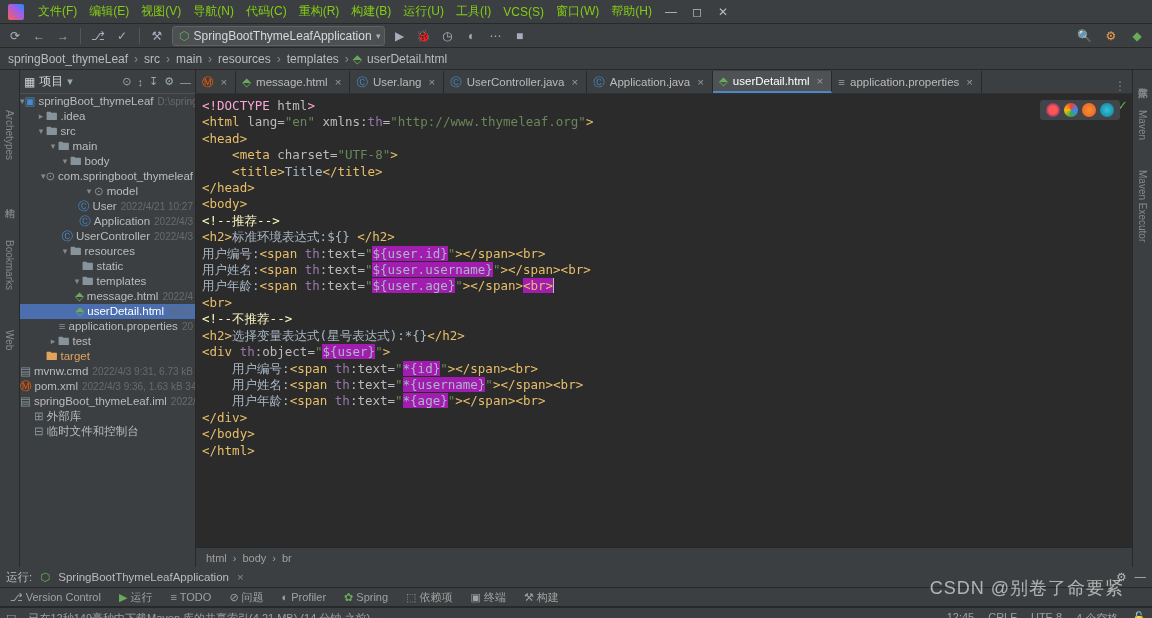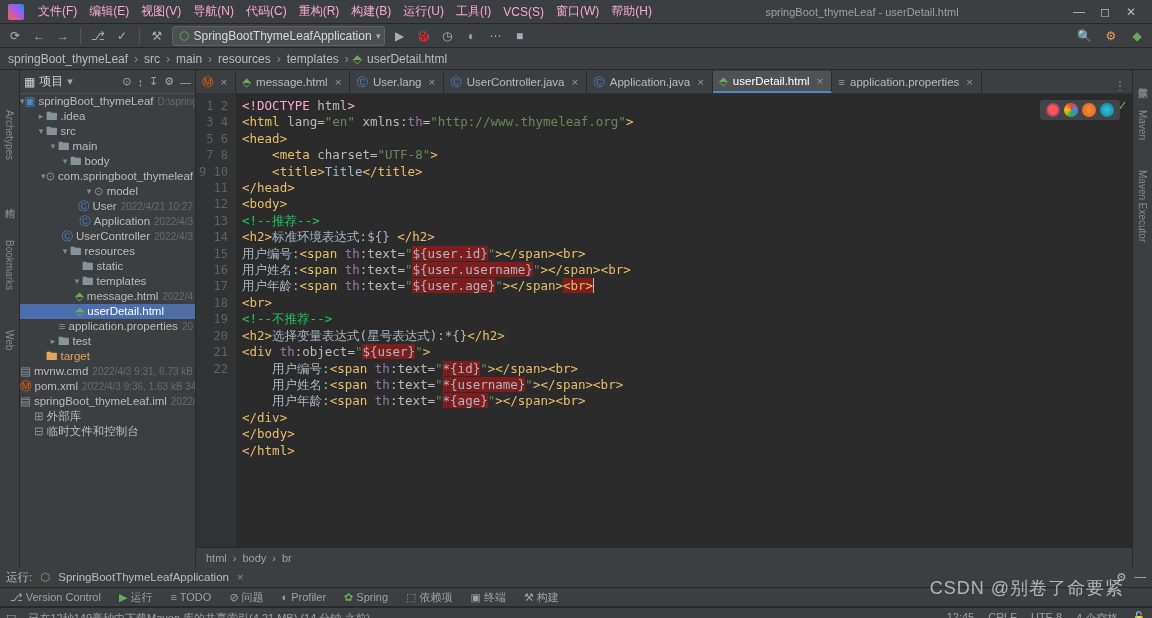--- a/index.html
+++ b/index.html
@@ -1,19 +1,19 @@
 <!DOCTYPE html>
 <html><head>
 <meta charset="utf-8">
 <style>
 * { box-sizing: border-box; margin: 0; padding: 0; }
 body { font-family: "Segoe UI", Arial, sans-serif; font-size: 12px; background: #2b2b2b; color: #bbbbbb; overflow: hidden; width: 1152px; height: 618px; }
 .menubar { height: 24px; background: #3c3f41; display: flex; align-items: center; padding: 0 8px; border-bottom: 1px solid #282828; }
 .menubar .logo { width: 16px; height: 16px; margin-right: 8px; display: inline-block; background: linear-gradient(45deg, #fe5e51, #9d5fec 60%, #1a8dff); border-radius: 2px; }
-.menubar .menu { padding: 0 6px; cursor: pointer; color: #f9a8d4; }
+.menubar .menu { padding: 0 6px; cursor: pointer; color: #84cc16; }
 .menubar .title { flex: 1; text-align: center; color: #a0a0a0; font-size: 11px; }
 .menubar .win-ctrl { width: 26px; height: 18px; display: flex; justify-content: center; align-items: center; color: #bbb; cursor: pointer; }
 .toolbar { height: 24px; background: #3c3f41; display: flex; align-items: center; padding: 0 6px; gap: 6px; border-bottom: 1px solid #282828; }
 .toolbar .sep { width: 1px; height: 16px; background: #555; margin: 0 2px; }
 .toolbar .tbtn { width: 18px; height: 18px; display: flex; justify-content: center; align-items: center; color: #aab; cursor: pointer; border-radius: 3px; }
 .toolbar .runcfg { height: 20px; background: #4c5052; border: 1px solid #616161; border-radius: 3px; padding: 0 12px 0 6px; display: flex; align-items: center; gap: 4px; cursor: pointer; color: #d8d8d8; position: relative; }
 .toolbar .runcfg::after { content: "▾"; position: absolute; right: 3px; font-size: 9px; color: #aab; }
 .green { color: #6aab5a; }
 .red { color: #d15555; }
 .navbar { height: 22px; background: #3c3f41; display: flex; align-items: center; padding: 0 6px; border-bottom: 1px solid #282828; }
@@ -39,21 +39,21 @@
 .editor { flex: 1; display: flex; flex-direction: column; background: #2b2b2b; overflow:hidden;}
 .tabs { height: 24px; background: #3c3f41; display: flex; align-items: flex-end; overflow: hidden; border-bottom:1px solid #323232;}
 .tab { height: 22px; display: flex; align-items: center; padding: 0 8px 0 6px; gap: 5px; border-right: 1px solid #282828; cursor: pointer; color: #bbb; font-size: 11.5px; }
 .tab.active { background: #4e5254; border-bottom: 2px solid #4a88c7; color: #fff; }
 .tab .cl { color: #999; margin-left: 2px; }
 .code-area { flex: 1; display: flex; overflow: hidden; position: relative; }
 .browser-ics { position:absolute; right:12px; top:6px; display:flex; gap:4px; background:#414547; padding:3px 6px; border-radius:3px; }
 .browser-ics span { width:14px; height:14px; border-radius:50%; display:inline-block; cursor:pointer;}
 .gutter { width: 40px; background: #313335; color: #606366; text-align: right; padding: 4px 8px 0 0; font-family: "Consolas", monospace; font-size: 12px; line-height: 16.4px; }
 .code { flex: 1; font-family: "Consolas", monospace; font-size: 12.5px; line-height: 16.4px; padding: 4px 0 0 6px; color: #a9b7c6; white-space: pre; overflow: hidden; }
-.c-tag{color:#e8bf6a}.c-attr{color:#bababa}.c-str{color:#6a8759}.c-cmt{color:#22c55e}.c-caret{border-left:1px solid #bbb}.c-doc{color:#f9a8d4}.c-var{color:#9876aa}.c-sel{background:#7f1d1d}
+.c-tag{color:#e8bf6a}.c-attr{color:#bababa}.c-str{color:#6a8759}.c-cmt{color:#fef9c3}.c-caret{border-left:1px solid #bbb}.c-doc{color:#f9a8d4}.c-var{color:#9876aa}.c-sel{background:#a21caf}
 .breadcrumb2{height:20px;background:#3c3f41;border-top:1px solid #282828;display:flex;align-items:center;padding:0 10px;color:#a0a0a0;font-size:11px;gap:6px}
 .bottom-tabs{height:20px;background:#3c3f41;border-top:1px solid #282828;border-bottom:1px solid #282828;display:flex;align-items:center;padding:0 6px;gap:10px;color:#a0a0a0;font-size:11px}
 .bottom-tabs .bt{display:flex;align-items:center;gap:3px;cursor:pointer;padding:0 4px}
 .run-hdr{height:20px;background:#3c3f41;display:flex;align-items:center;padding:0 6px;gap:8px;color:#bbb;font-size:11.5px}
 .statusbar{height:21px;background:#3c3f41;border-top:1px solid #282828;display:flex;align-items:center;padding:0 6px;gap:12px;color:#a0a0a0;font-size:11px}
 .statusbar .right{margin-left:auto;display:flex;gap:14px}
 .watermark{position:fixed;right:28px;bottom:18px;color:rgba(240,240,240,0.65);font-size:18px;letter-spacing:1px;font-family:Arial;pointer-events:none}
 .ok-ic{position:absolute;right:4px;top:4px;color:#6aab5a;font-size:13px}
 </style>
 </head>
@@ -66,21 +66,20 @@
   <span class="menu">视图(V)</span>
   <span class="menu">导航(N)</span>
   <span class="menu">代码(C)</span>
   <span class="menu">重构(R)</span>
   <span class="menu">构建(B)</span>
   <span class="menu">运行(U)</span>
   <span class="menu">工具(I)</span>
   <span class="menu">VCS(S)</span>
   <span class="menu">窗口(W)</span>
   <span class="menu">帮助(H)</span>
-  <span class="title">springBoot_thymeLeaf - userDetail.html</span>
   <span class="win-ctrl">—</span>
   <span class="win-ctrl">◻</span>
   <span class="win-ctrl">✕</span>
 </div>
 
 <div class="toolbar">
   <span class="tbtn">⟳</span>
   <span class="tbtn">←</span>
   <span class="tbtn">→</span>
   <span class="sep"></span>
@@ -332,43 +331,20 @@
         <div style="margin-left:auto;padding:0 6px;color:#888;cursor:pointer">⋮</div>
       </div>
     <div class="code-area">
       <span class="ok-ic">✓</span>
       <div class="browser-ics">
         <span style="background:radial-gradient(circle,#f55 40%,#228);"></span>
         <span style="background:conic-gradient(#ea4335,#4285f4,#34a853,#fbbc05,#ea4335);"></span>
         <span style="background:radial-gradient(circle,#f49030,#ee5a24);"></span>
         <span style="background:radial-gradient(circle,#35c1d6,#0a7f9c);"></span>
       </div>
-      <div class="gutter" id="gutter">1
-2
-3
-4
-5
-6
-7
-8
-9
-10
-11
-12
-13
-14
-15
-16
-17
-18
-19
-20
-21
-22
-</div>
       <div class="code"><span class="c-doc">&lt;!DOCTYPE</span> <span class="c-attr">html</span><span class="c-doc">&gt;</span>
 <span class="c-tag">&lt;html</span> <span class="c-attr">lang=</span><span class="c-str">"en"</span> <span class="c-attr">xmlns:</span><span class="c-var">th</span><span class="c-attr">=</span><span class="c-str">"http://www.thymeleaf.org"</span><span class="c-tag">&gt;</span>
 <span class="c-tag">&lt;head&gt;</span>
     <span class="c-tag">&lt;meta</span> <span class="c-attr">charset=</span><span class="c-str">"UTF-8"</span><span class="c-tag">&gt;</span>
     <span class="c-tag">&lt;title&gt;</span>Title<span class="c-tag">&lt;/title&gt;</span>
 <span class="c-tag">&lt;/head&gt;</span>
 <span class="c-tag">&lt;body&gt;</span>
 <span class="c-cmt">&lt;!--推荐--&gt;</span>
 <span class="c-tag">&lt;h2&gt;</span>标准环境表达式:${} <span class="c-tag">&lt;/h2&gt;</span>
 用户编号:<span class="c-tag">&lt;span</span> <span class="c-var">th</span><span class="c-attr">:text=</span><span class="c-str">"</span><span class="c-sel">${user.id}</span><span class="c-str">"</span><span class="c-tag">&gt;&lt;/span&gt;&lt;br&gt;</span>

